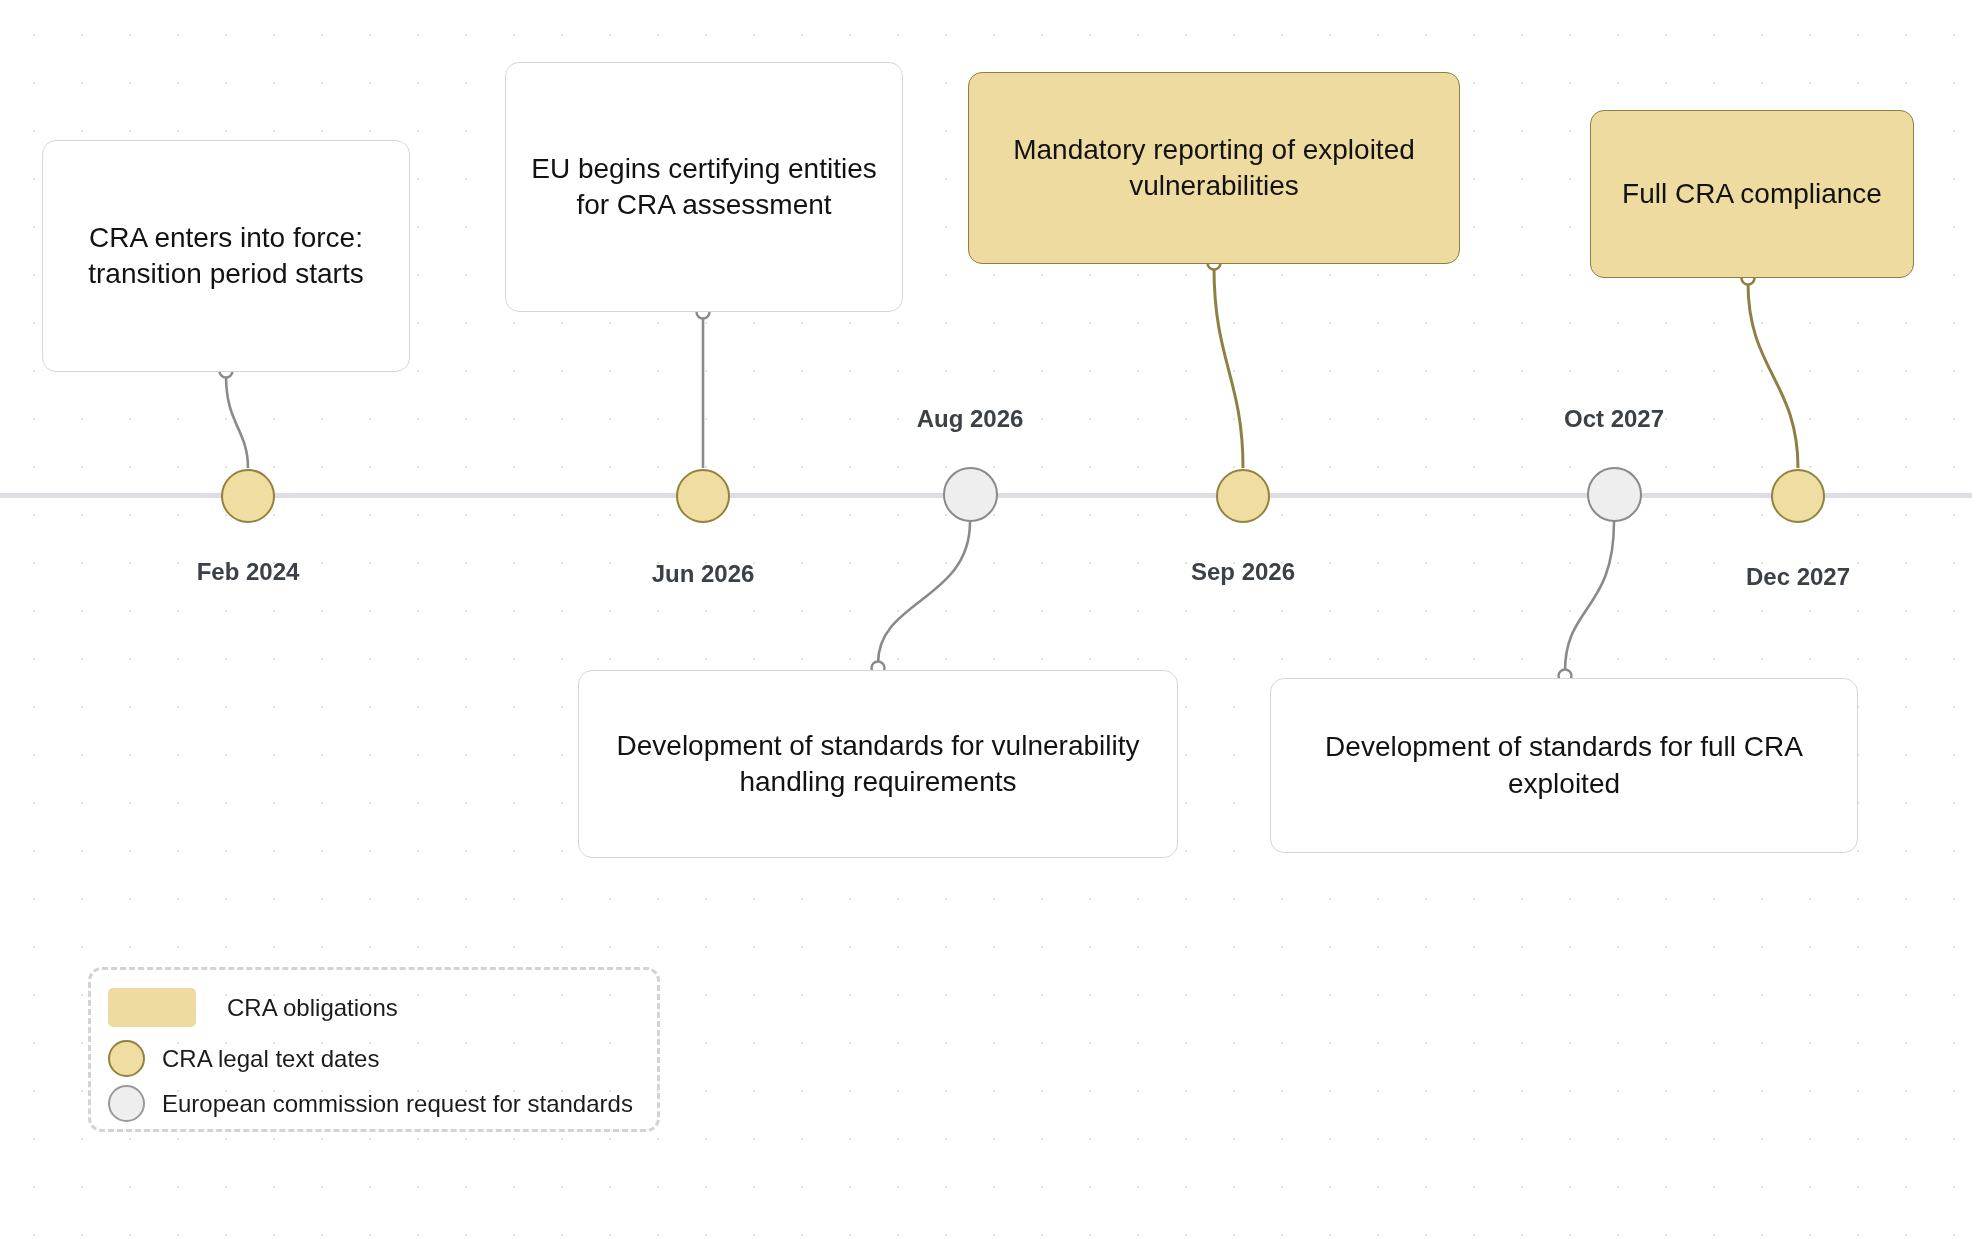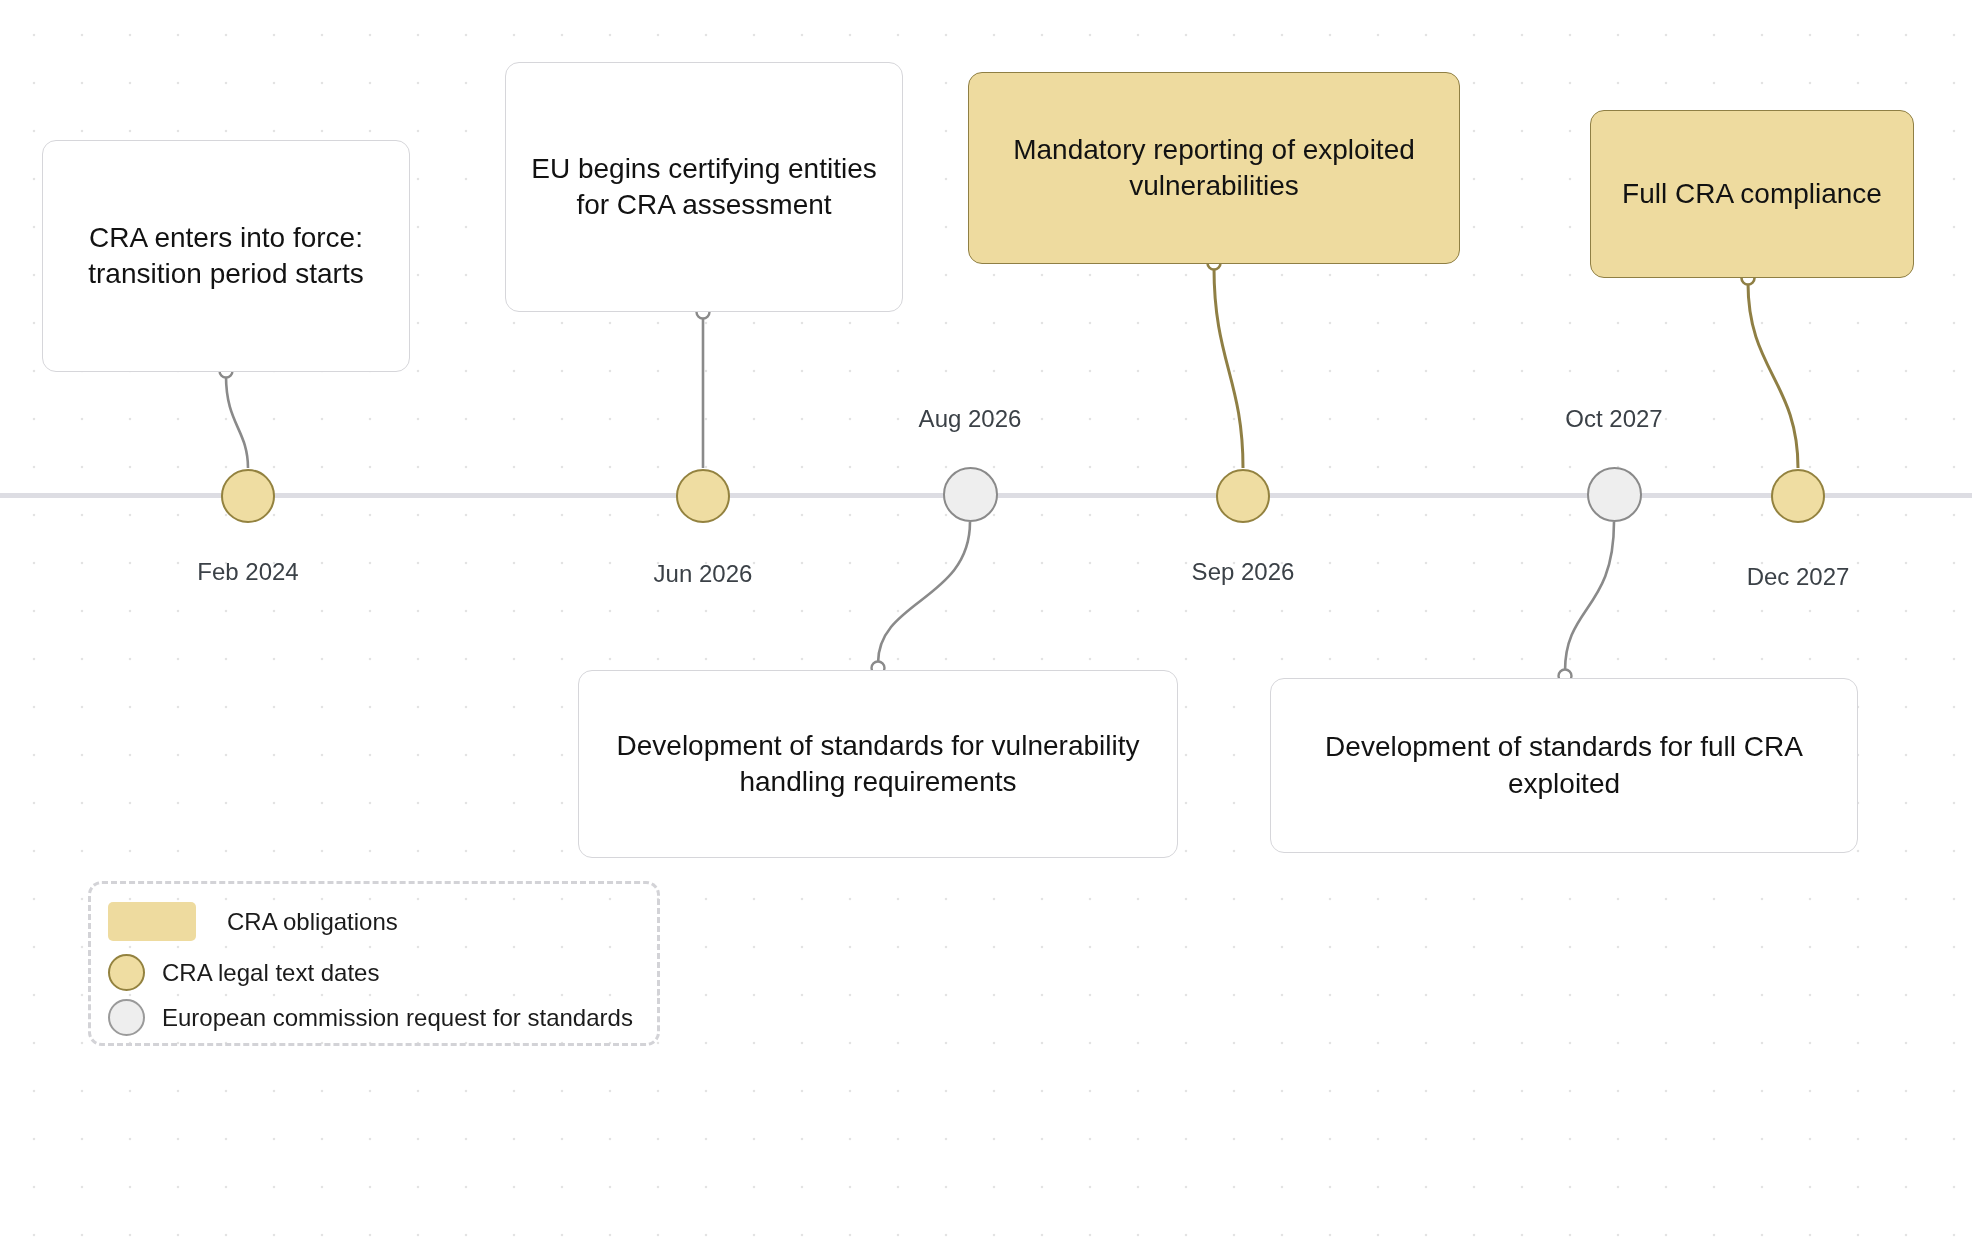--- a/index.html
+++ b/index.html
@@ -62,29 +62,29 @@
     border:2.2px solid #93823f;
   }
   .marker.grey{
     background:#eeeeee;
     border:2.2px solid #8a8a8a;
   }
   
   .datelbl{
     position:absolute;
     font-size:24px;
-    font-weight:normal;
+    font-weight:bold;
     color:#3b4147;
     white-space:nowrap;
     transform:translateX(-50%);
   }
   
   .legend{
     position:absolute;
-    left:88px;top:881px;
+    left:88px;top:967px;
     width:572px;height:165px;
     border:3px dashed #d3d3d7;
     border-radius:14px;
     box-sizing:border-box;
     text-align:right;
   }
   .legend-row{
     position:absolute;
     display:flex;align-items:center;
     left:17px;

